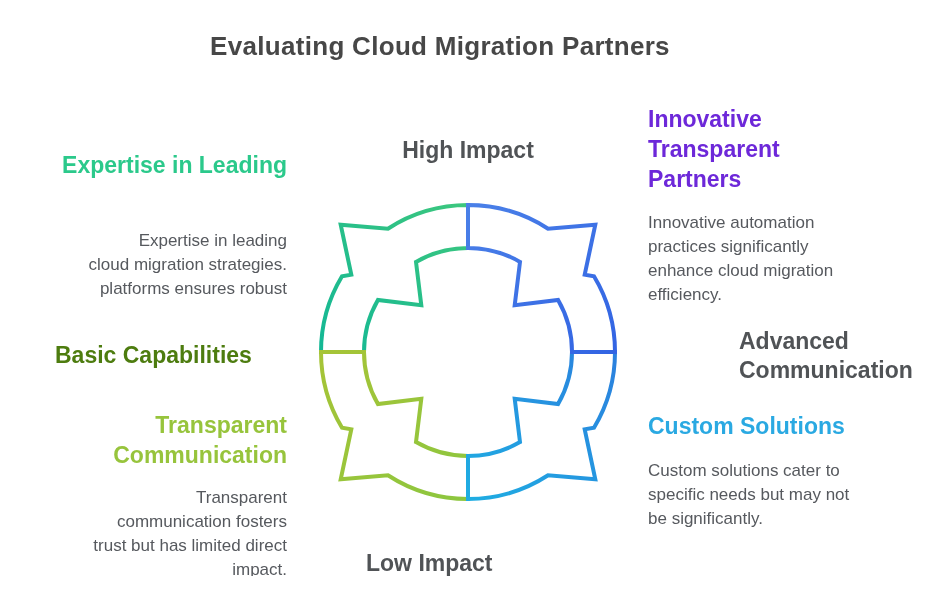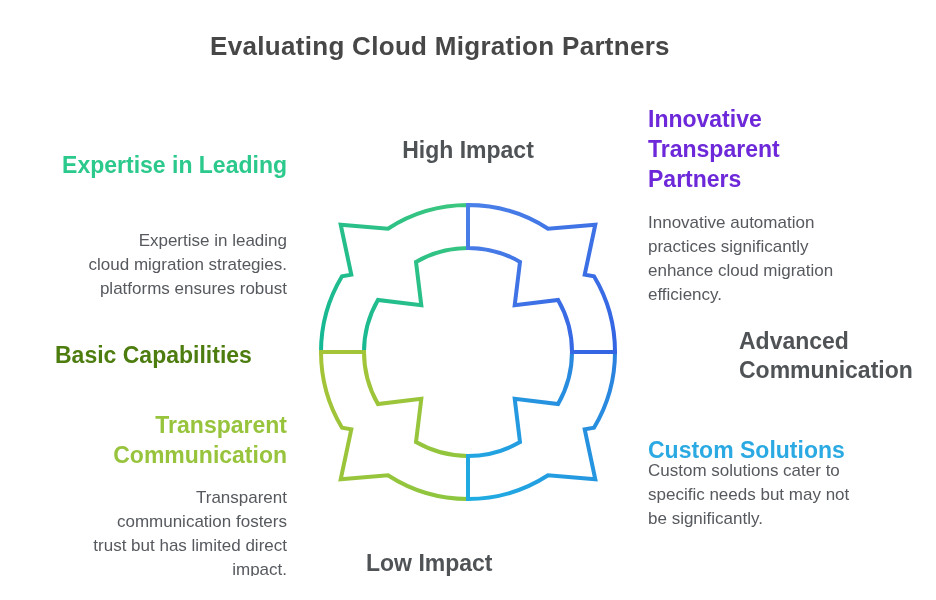--- a/index.html
+++ b/index.html
@@ -68,21 +68,21 @@
     <div class="line">Transparent</div>
     <div class="line">Communication</div>
   </div>
   <div class="q-desc q3d" style="color: rgb(86, 89, 94);">
     <div class="line">Transparent</div>
     <div class="line">communication fosters</div>
     <div class="line">trust but has limited direct</div>
     <div class="line">impact.</div>
   </div>
 
-  <div class="q-heading q4h" style="color: rgb(42, 169, 226); margin-top: 24px;">
+  <div class="q-heading q4h" style="color: rgb(42, 169, 226);">
     <div class="line">Custom Solutions</div>
   </div>
   <div class="q-desc q4d" style="color: rgb(86, 89, 94);">
     <div class="line">Custom solutions cater to</div>
     <div class="line">specific needs but may not</div>
     <div class="line">be significantly.</div>
   </div>
 
   <svg class="cycle" viewBox="-190 -190 380 380" xmlns="http://www.w3.org/2000/svg">
     <defs>

